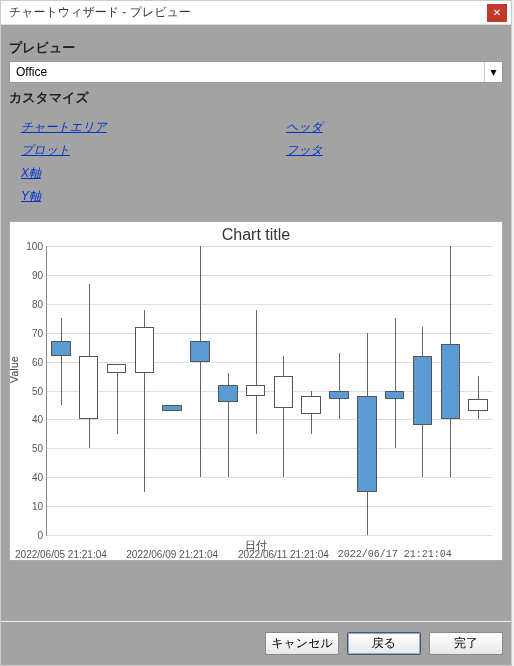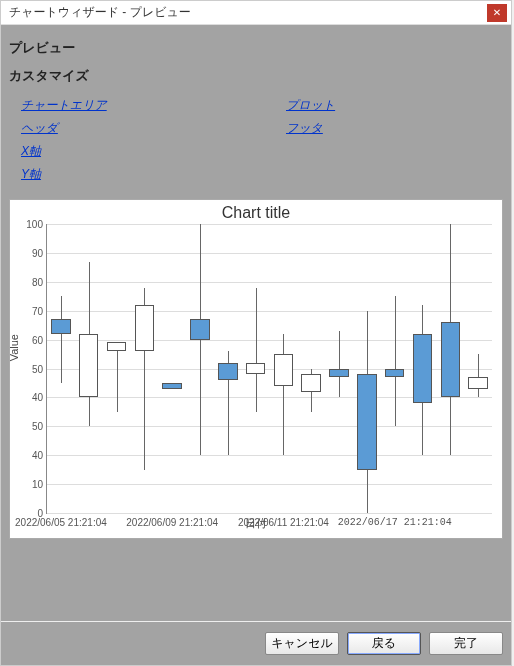--- a/index.html
+++ b/index.html
@@ -16,46 +16,50 @@
 .links-grid { display: grid; grid-template-columns: 1fr 1fr; gap: 6px 60px; padding: 8px 12px 12px 12px; font-style: italic; }
 .link { color: #0033cc; text-decoration: underline; font-size: 12px; cursor: pointer; }
 .preview { border: 1px solid #aaa; margin: 4px 0; height: 340px; position: relative; background: #fff; }
 .chart-title { text-align: center; font-size: 16px; padding: 4px 0 2px 0; color: #333; }
 .chart-area { position: relative; height: 290px; margin: 0 10px 0 36px; }
 .y-label { position: absolute; left: 4px; top: 50%; transform: rotate(-90deg) translateX(50%); transform-origin: left center; font-size: 11px; color: #444; }
 .x-label { text-align: center; font-size: 11px; color: #444; padding: 2px 0; }
 .plot { position: relative; width: 100%; height: 100%; border-left: 1px solid #888; border-bottom: 1px solid #888; }
 .gridline { position: absolute; left: 0; right: 0; border-top: 1px solid #ddd; }
 .ytick { position: absolute; right: 100%; padding-right: 4px; font-size: 10px; color: #555; transform: translateY(-50%); }
-.xtick { position: absolute; top: 100%; font-size: 10px; color: #555; transform: translateX(-50%); padding-top: 4px; white-space: nowrap; }
+.xtick { position: absolute; top: 100%; font-size: 10px; color: #555; transform: translateX(-50%); padding-top: 14px; white-space: nowrap; }
 .candle-wick { position: absolute; width: 1px; background: #666; }
 .candle-body { position: absolute; border: 1px solid #555; }
 .candle-up { background: #5b9bd5; }
 .candle-down { background: #fff; }
 .button-bar { padding: 10px 8px; display: flex; justify-content: flex-end; gap: 8px; border-top: 1px solid #eee; }
 .btn { min-width: 74px; height: 23px; border: 1px solid #888; background: linear-gradient(#fff,#e8e8e8); font-size: 12px; cursor: pointer; border-radius: 2px; }
 .btn.default { border: 1px solid #555; box-shadow: inset 0 0 0 1px #8af; }
 </style>
 </head>
 <body>
 
 <div class="window">
   <div class="titlebar">
     <span class="titlebar-text">チャートウィザード - プレビュー</span>
     <div class="close-btn">
       <span>✕</span>
     </div>
   </div>
   <div class="content">
     <div class="section-label">プレビュー</div>
+    <div class="dropdown">
+      <span class="dropdown-text">Office</span>
+      <span class="dropdown-arrow">▾</span>
+    </div>
     <div class="section-label">カスタマイズ</div>
     <div class="links-grid">
       <a class="link">チャートエリア</a>
+      <a class="link">ヘッダ</a>
       <a class="link">プロット</a>
-      <a class="link">ヘッダ</a>
       <a class="link">フッタ</a>
       <a class="link">X軸</a>
       <span></span>
       <a class="link">Y軸</a>
     </div>
 
     <div class="preview">
       <div class="chart-title">Chart title</div>
       <div class="y-label">Value</div>
       <div class="chart-area">

